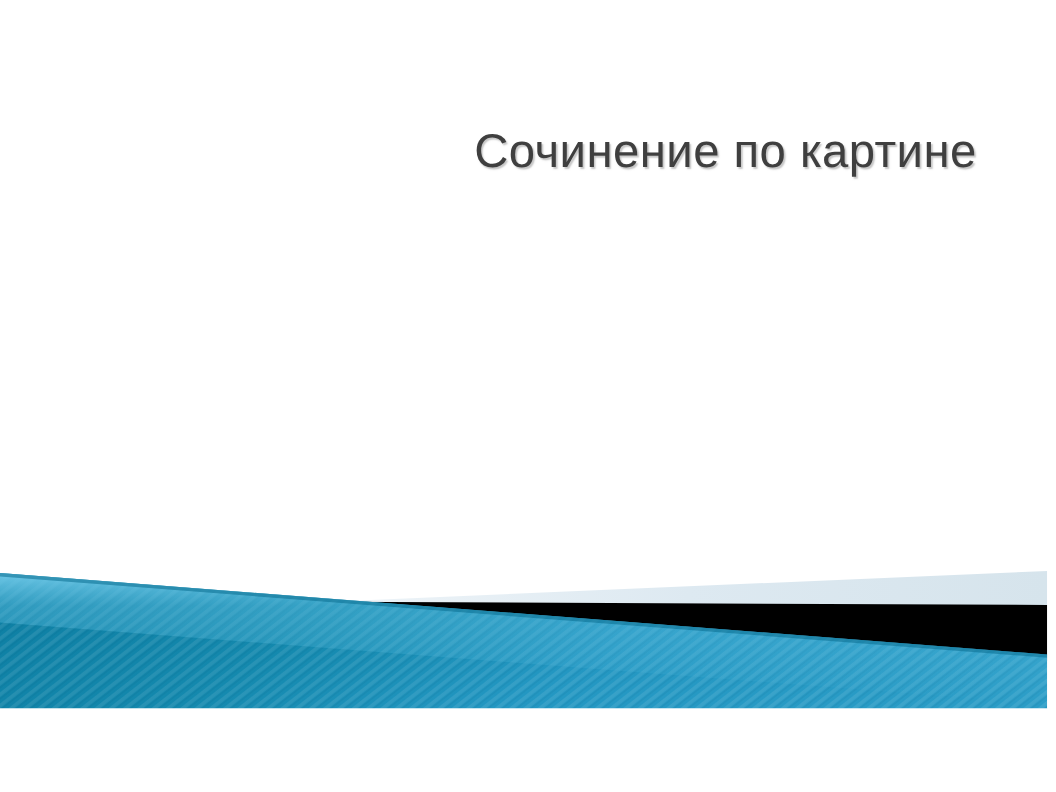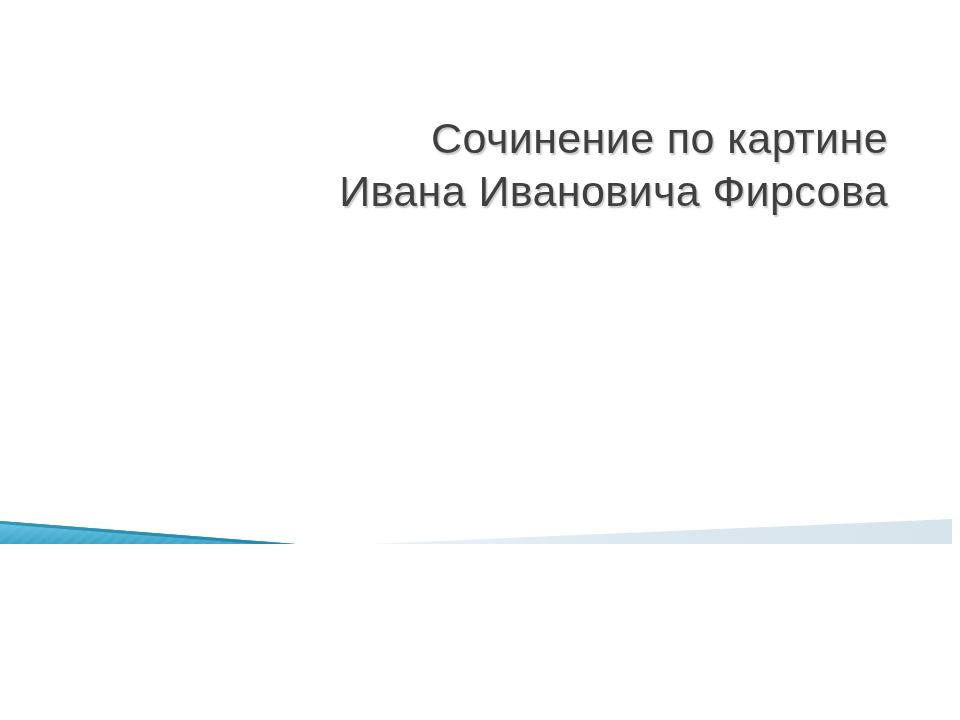--- a/index.html
+++ b/index.html
@@ -4,21 +4,21 @@
 <style>
   html, body {
     margin: 0;
     padding: 0;
     background: #ffffff;
   }
 
   #slide {
     position: relative;
     width: 960px;
-    height: 544px;
+    height: 644px;
     background: #ffffff;
     overflow: hidden;
     font-family: "Liberation Sans", "DejaVu Sans", sans-serif;
   }
 
   
   .title-block {
     position: absolute;
     left: 70px;
     top: 112px;
@@ -98,16 +98,15 @@
       <polygon fill="#0a6d90" opacity="0.55" points="0,521 952,595 952,598 0,524"></polygon>
 
       <rect x="952" y="495" width="8" height="225" fill="#ffffff"></rect>
 
       <rect x="0" y="716" width="960" height="4" fill="#ffffff"></rect>
     </svg>
   </div>
 
   <div class="title-block">
     <span class="title-line">Сочинение по картине</span>
-    <span class="title-line">Ивана Ивановича Фирсова</span>
   </div>
 
 </div>
 
 </body></html>

